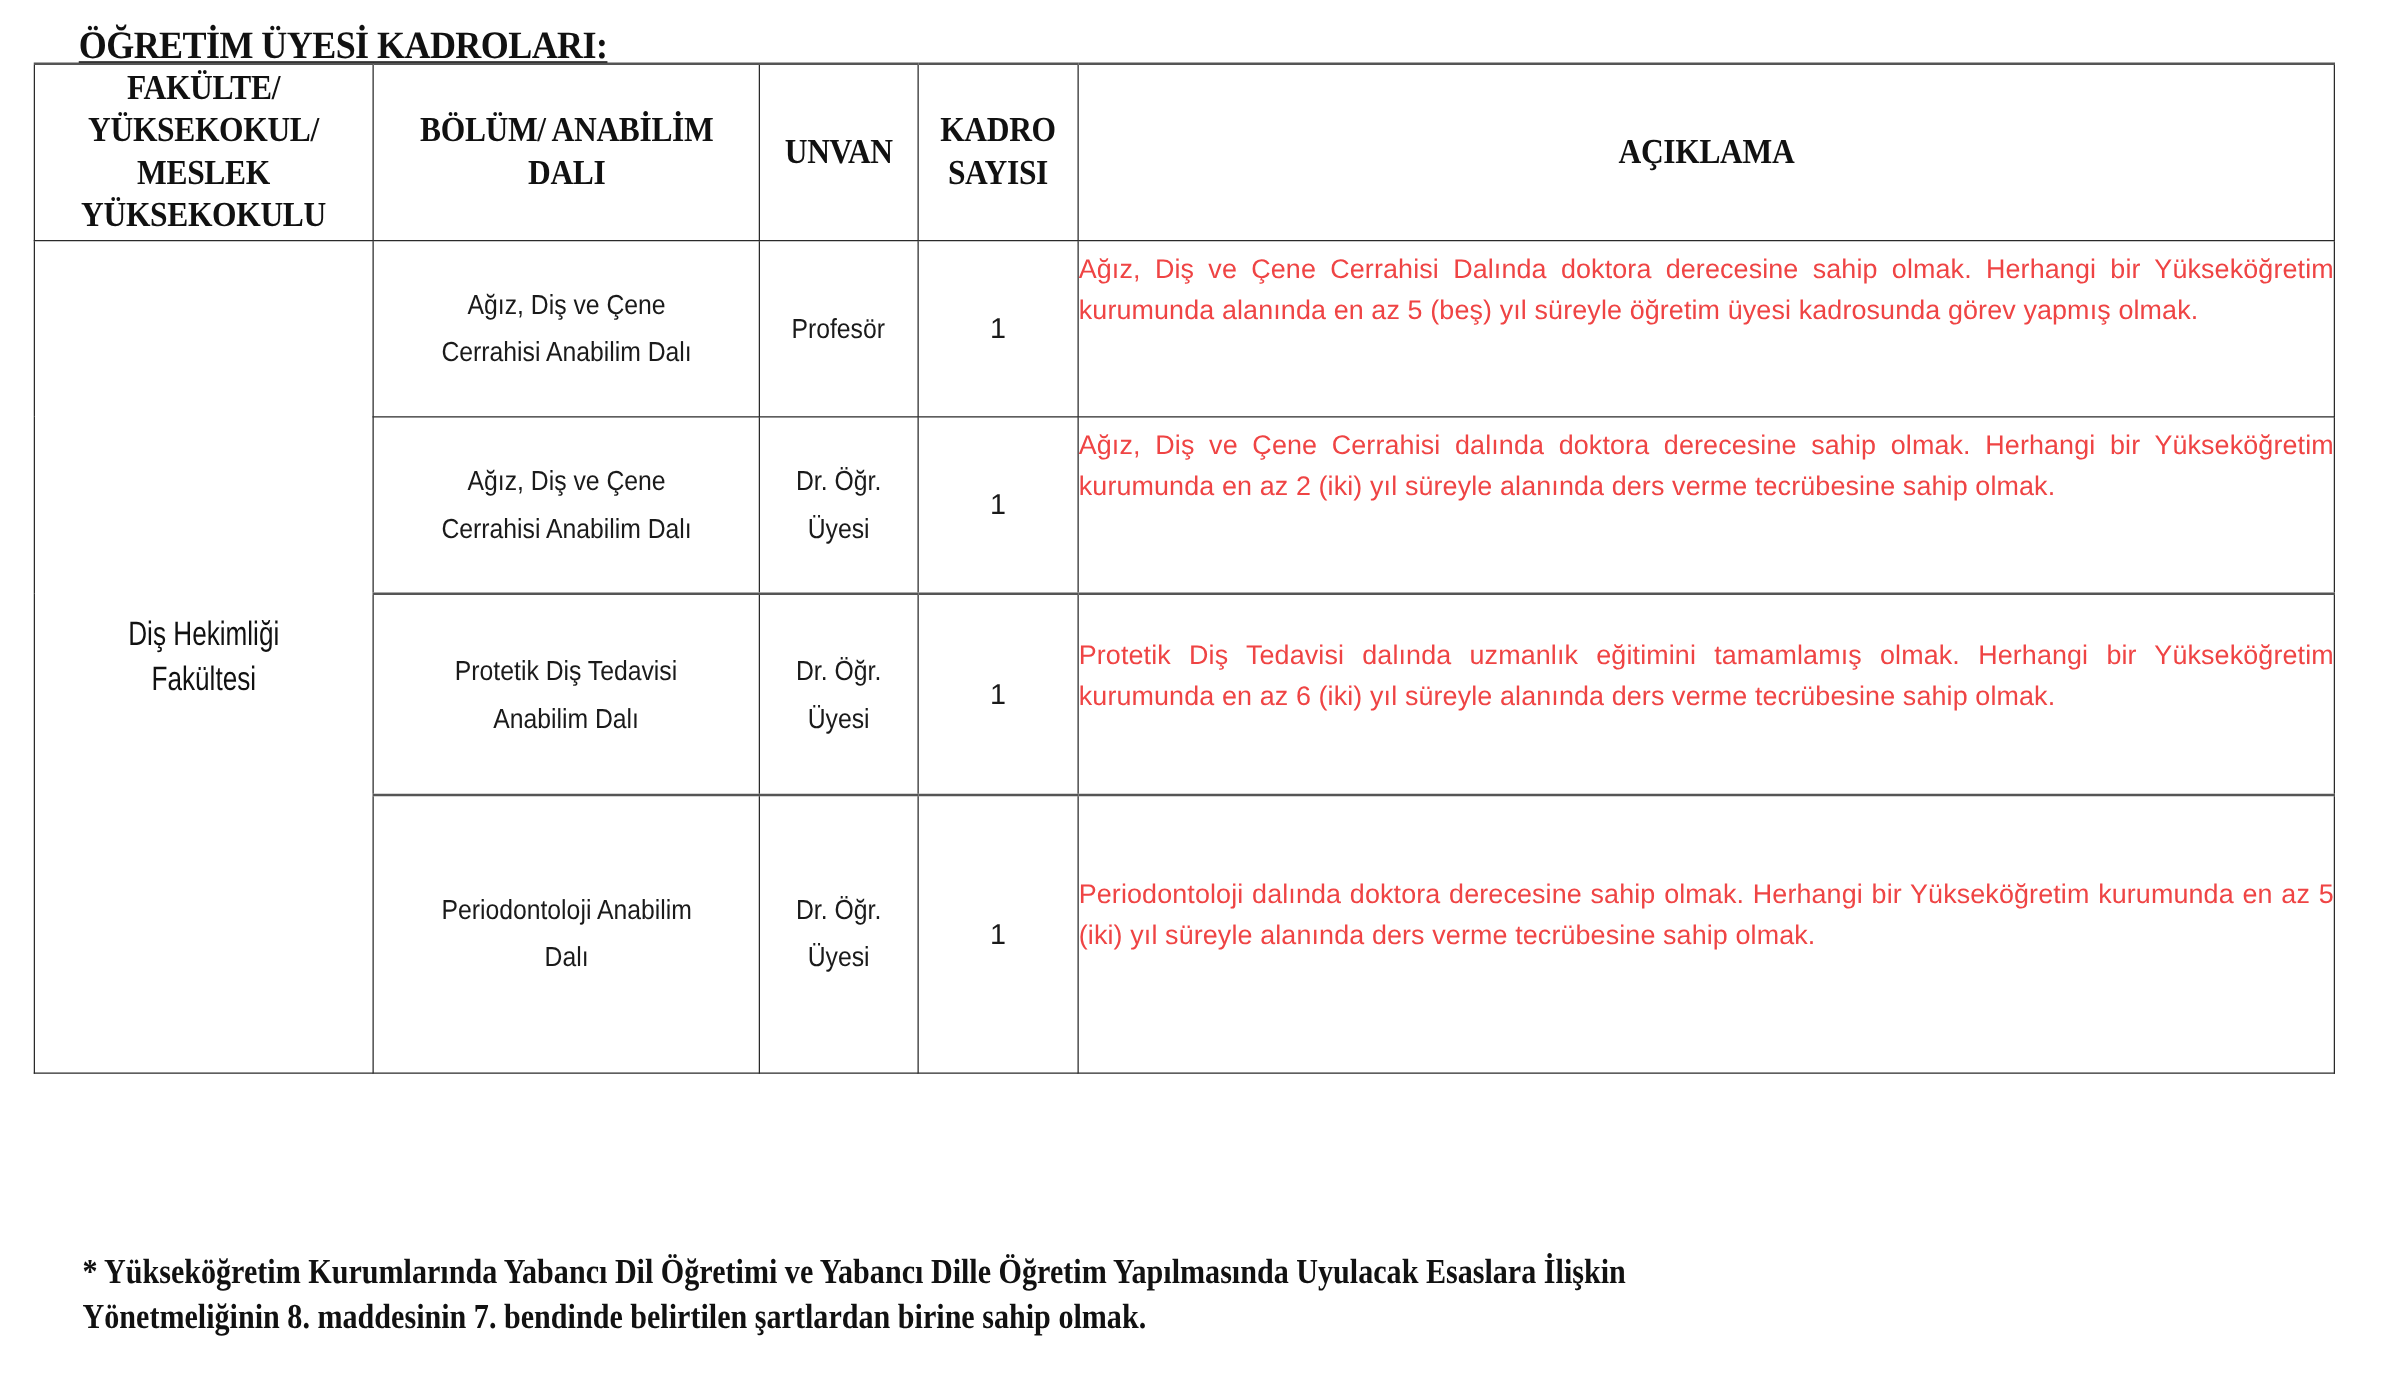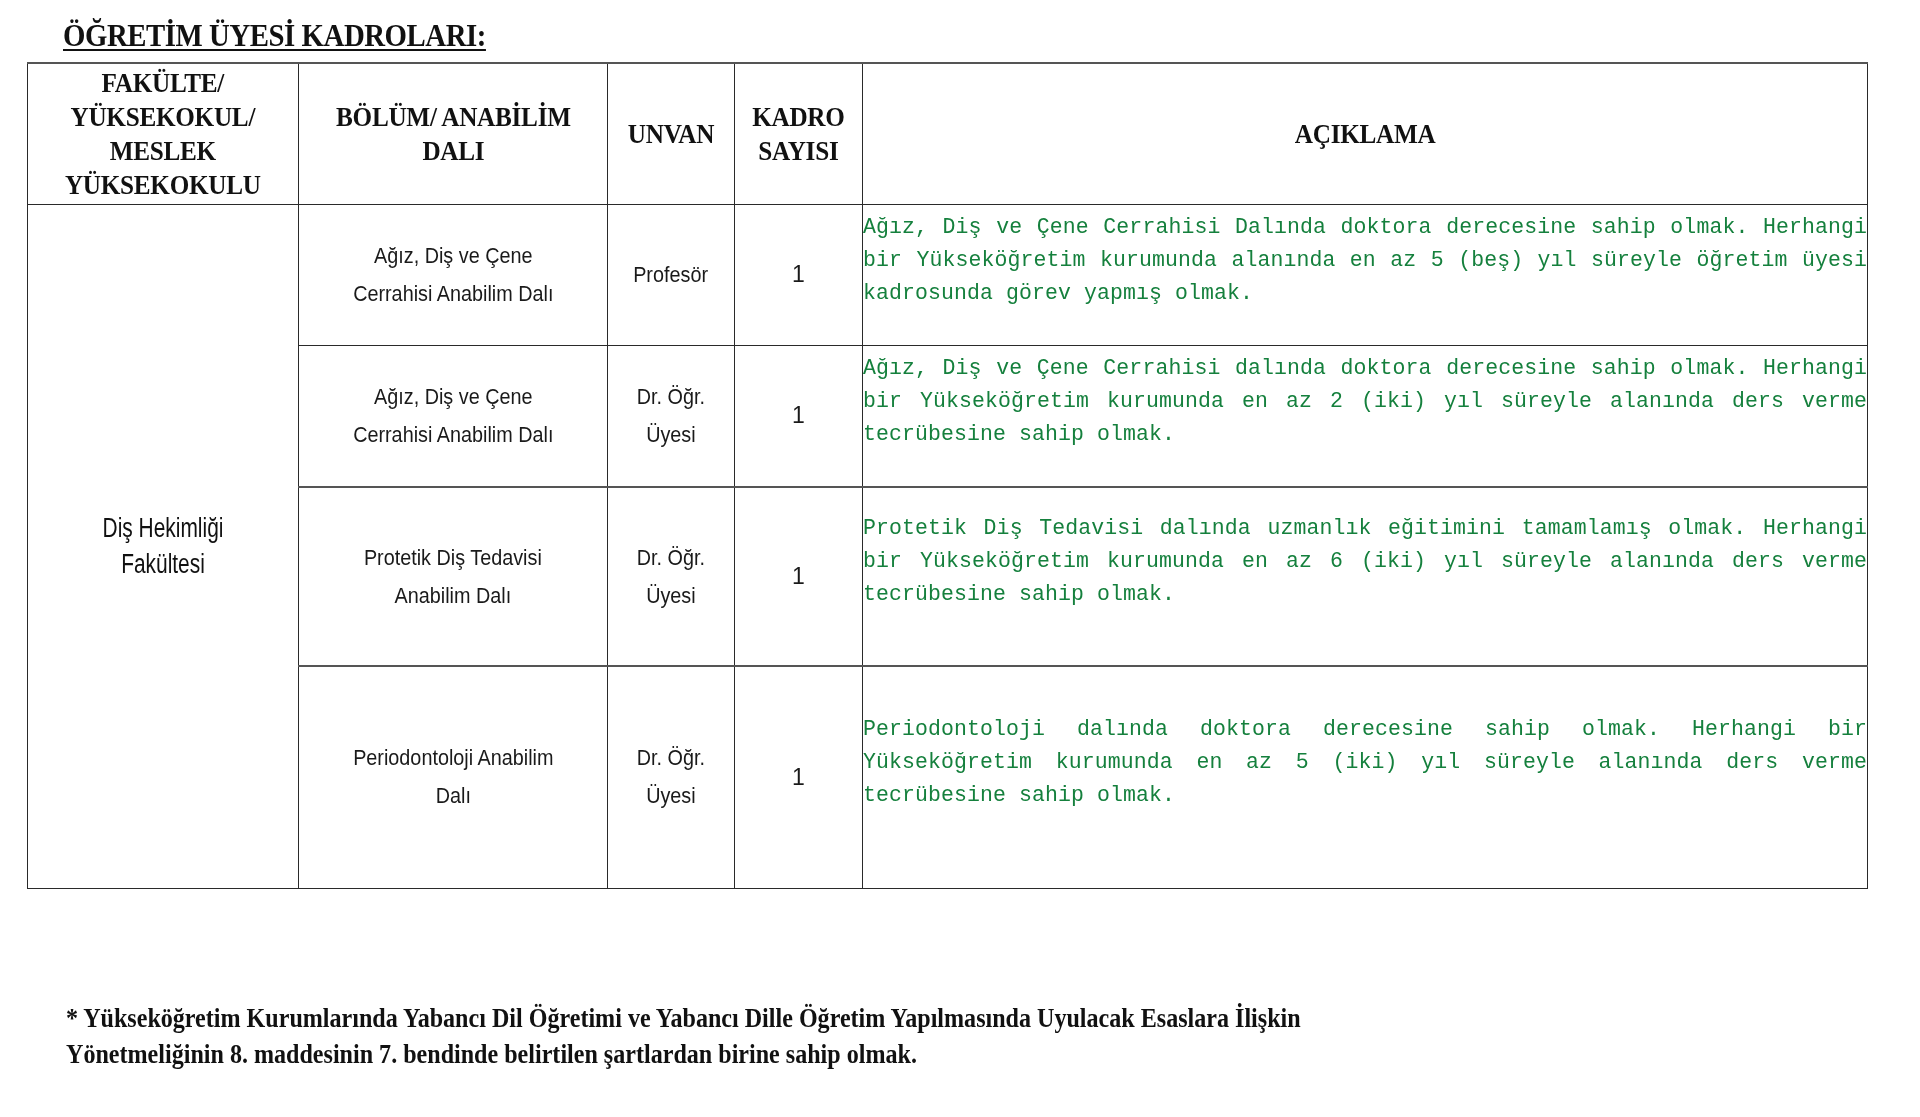--- a/index.html
+++ b/index.html
@@ -25,21 +25,21 @@
     text-decoration: underline;
     text-decoration-thickness: 2px;
     text-underline-offset: 3px;
     transform: scaleX(0.93);
     transform-origin: left top;
     white-space: nowrap;
   }
   table.kadro {
     position: absolute;
     left: 27px;
-    top: 62px;
+    top: 50px;
     width: 1841px;
     border-collapse: collapse;
     table-layout: fixed;
   }
   table.kadro td, table.kadro th {
     border: 1.5px solid #2a2a2a;
     padding: 0;
     vertical-align: middle;
   }
   table.kadro tr.head th {
@@ -61,21 +61,21 @@
     transform: scaleX(0.9);
   }
   .c-fak { width: 271px; }
   .c-bol { width: 309px; }
   .c-unv { width: 127px; }
   .c-kad { width: 128px; }
   .c-acik { width: auto; }
   tr.head { height: 141px; }
   tr.r1 { height: 141px; }
   tr.r2 { height: 142px; }
-  tr.r3 { height: 179px; }
+  tr.r3 { height: 161px; }
   tr.r4 { height: 222px; }
   td.fac {
     font-family: Liberation Sans, sans-serif;
     font-size: 27px;
     line-height: 36px;
     text-align: center;
   }
   td.fac span { display: inline-block; transform: scaleX(0.88); }
   td.cen {
     font-family: "Liberation Sans", sans-serif;
@@ -85,27 +85,27 @@
     color: #1a1a1a;
   }
   td.cen .sq { display: inline-block; transform: scaleX(0.9); }
   td.num {
     font-family: "Liberation Sans", sans-serif;
     font-size: 23px;
     text-align: center;
     color: #1a1a1a;
   }
   td.desc {
-    font-family: Liberation Mono, monospace;
+    font-family: Liberation Sans, sans-serif;
     font-size: 21.5px;
     line-height: 33px;
     text-align: justify;
     text-align-last: left;
     padding: 0 10px 0 9px;
-    color: #15803d;
+    color: #ef4444;
     letter-spacing: 0.1px;
   }
   td.desc.top { vertical-align: top; padding-top: 6px; }
   td.desc.mid { vertical-align: middle; padding-bottom: 30px; }
   .footnote {
     position: absolute;
     left: 66px;
     top: 1000px;
     font-family: "Liberation Serif", serif;
     font-weight: bold;

